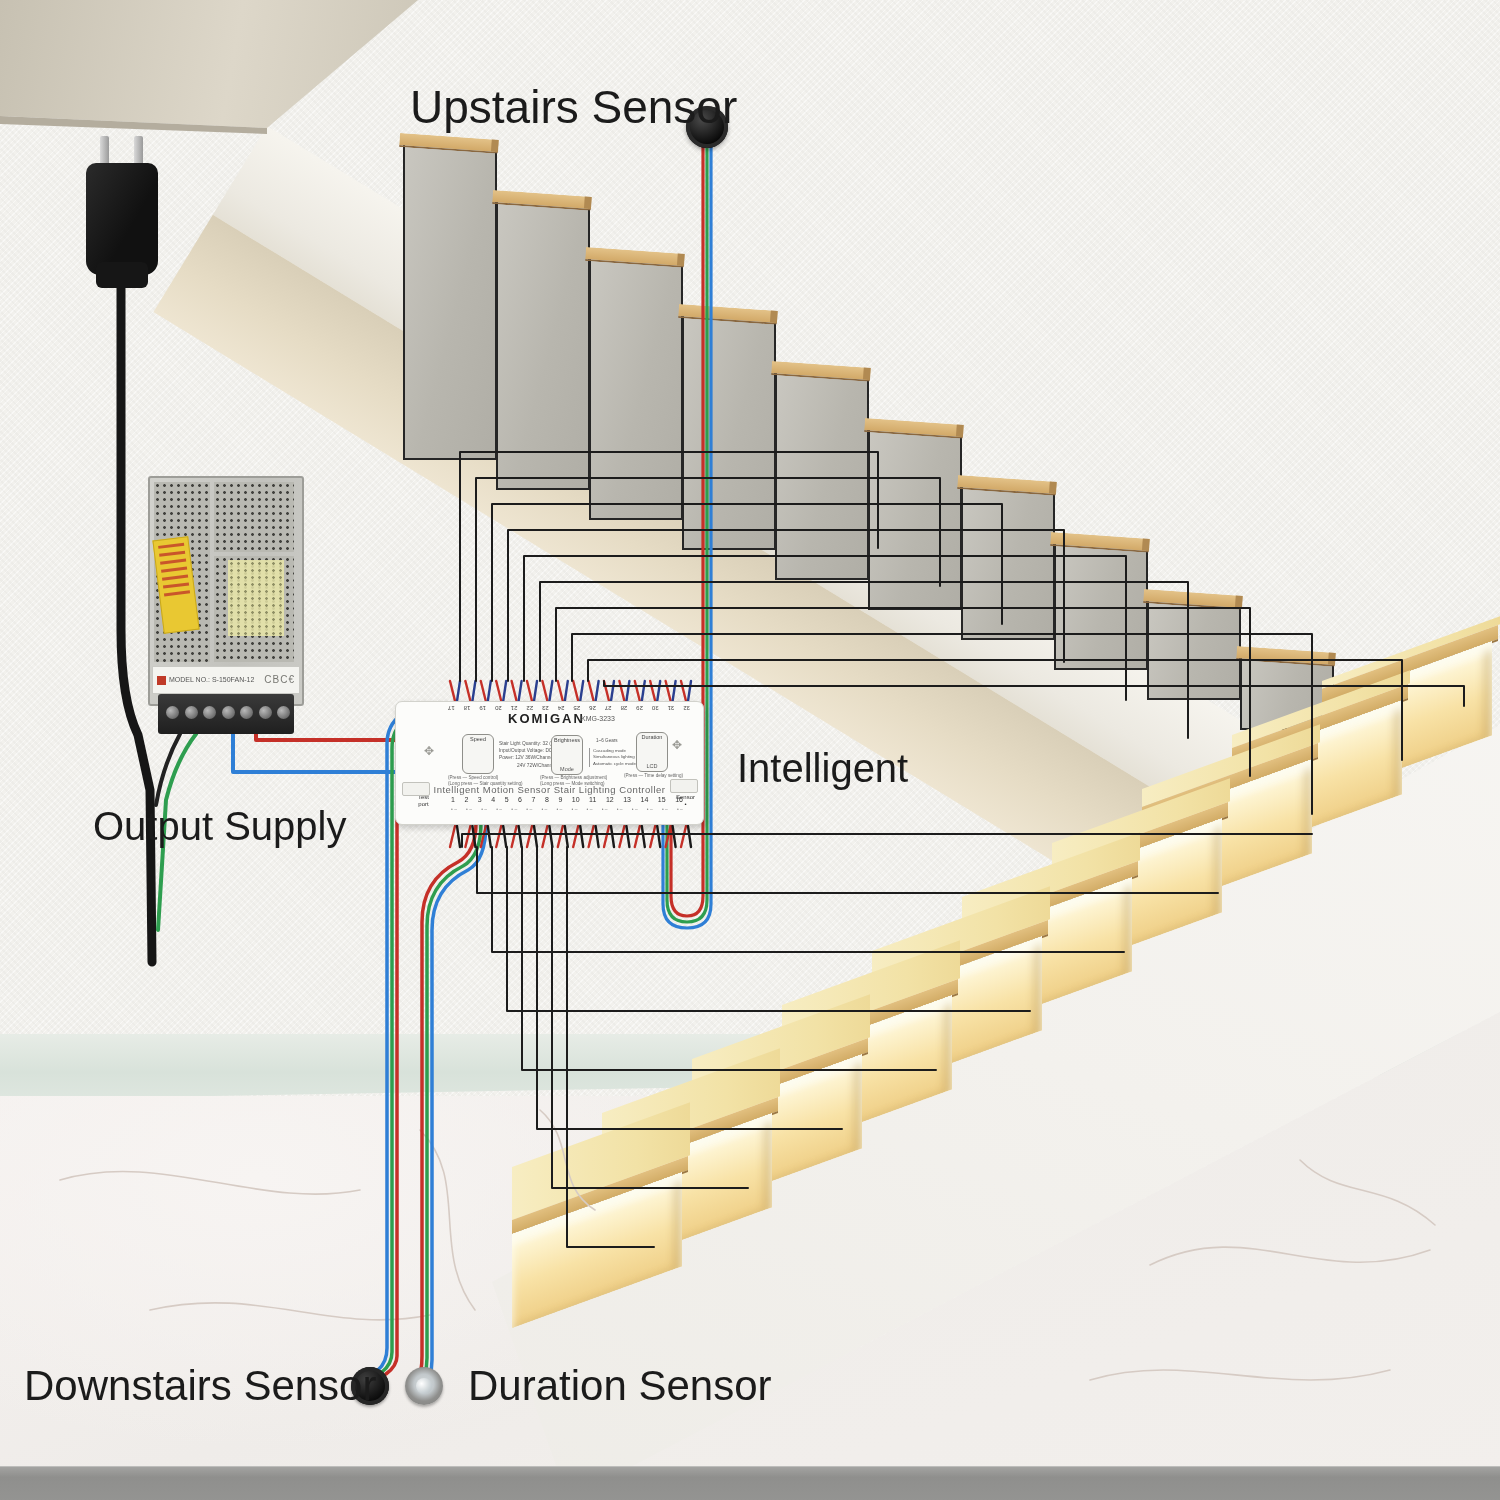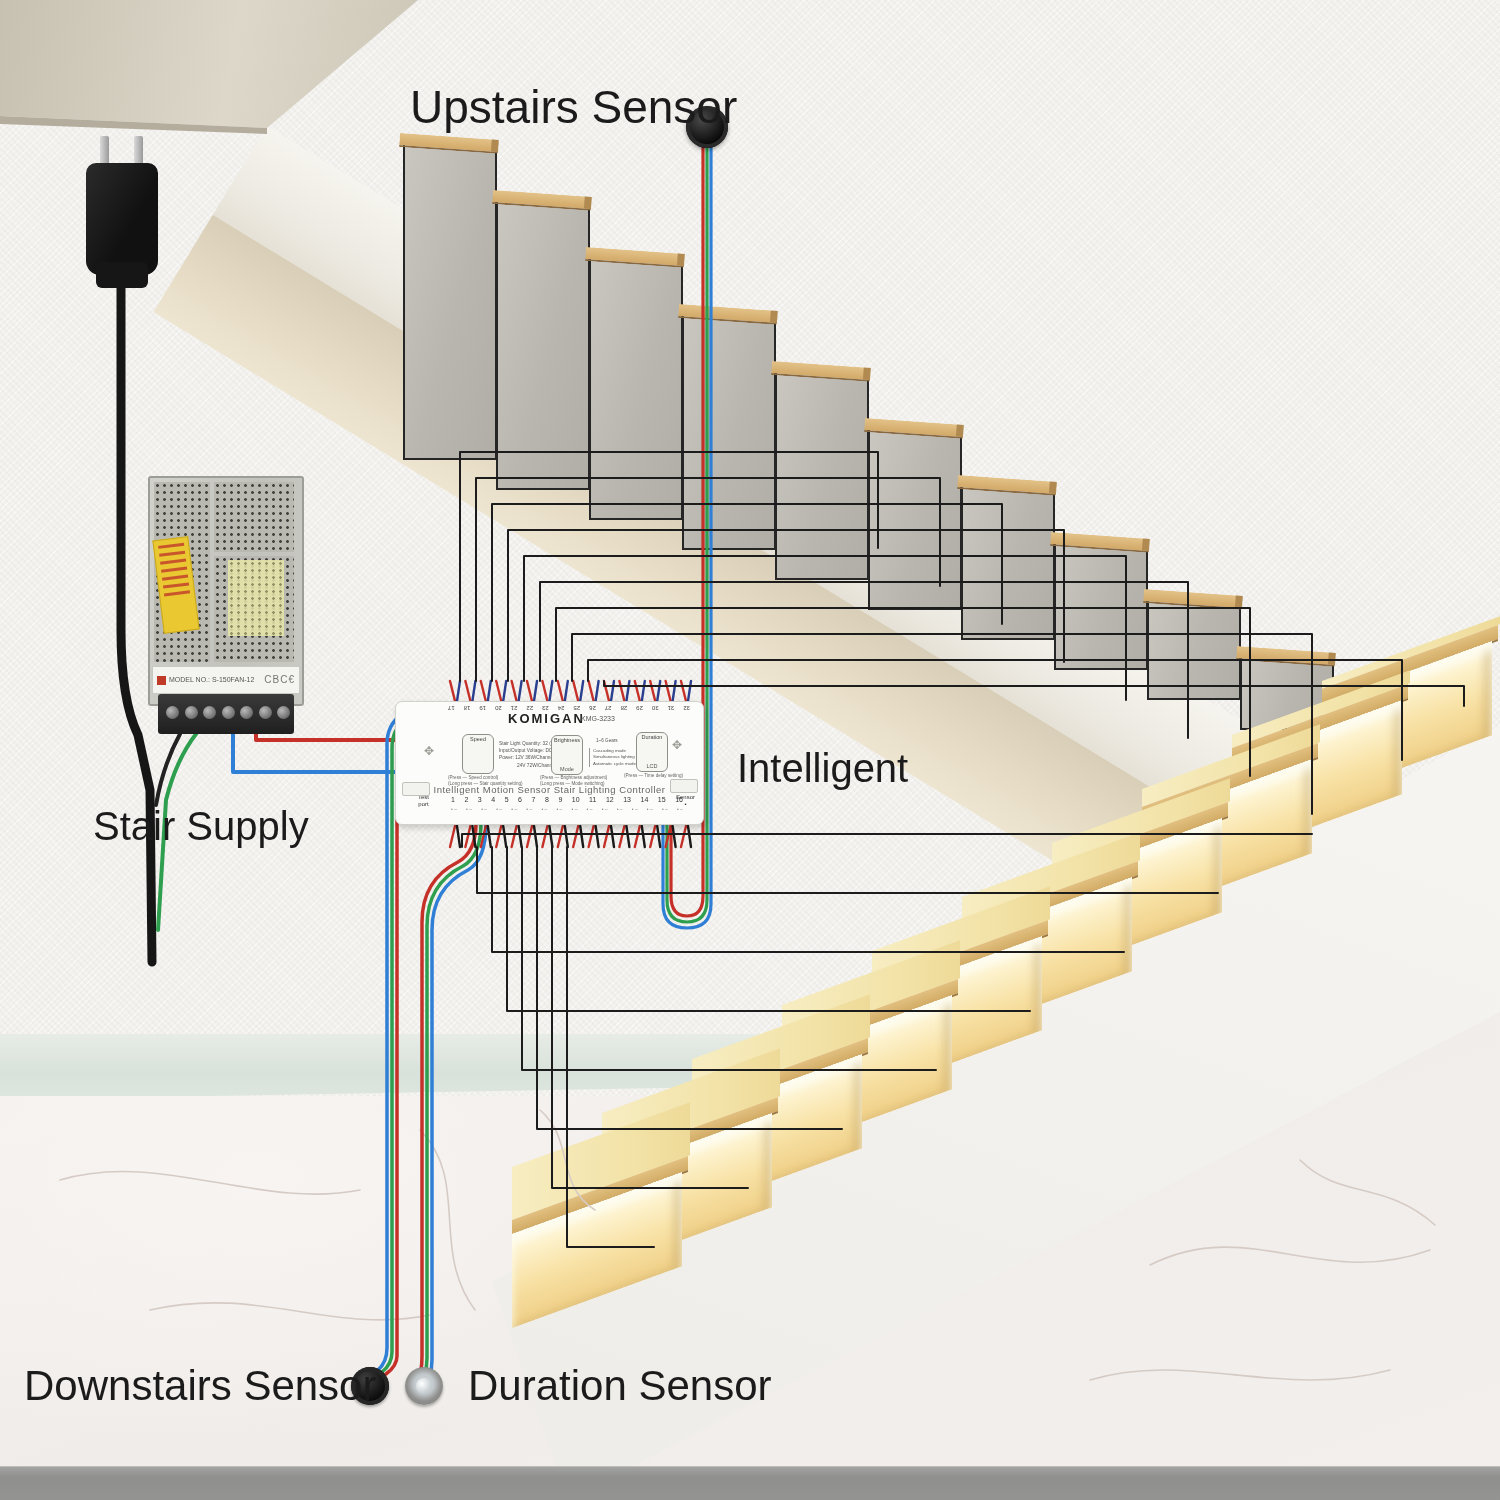--- a/index.html
+++ b/index.html
@@ -465,17 +465,17 @@
       </div>
     <div class="tag" style="left:6px;top:80px"></div>
     <div class="tag" style="left:274px;top:77px"></div>
   </div>
 
   <div class="sensor" id="sensor-up"></div>
   <div class="sensor" id="sensor-down"></div>
   <div class="sensor" id="sensor-day"></div>
 
   <div class="biglabel" id="lbl-upstairs">Upstairs Sensor</div>
-  <div class="biglabel" id="lbl-power">Stair Supply</div>
+  <div class="biglabel" id="lbl-power">Output Supply</div>
   <div class="biglabel" id="lbl-controller">Intelligent</div>
   <div class="biglabel" id="lbl-downstairs">Downstairs Sensor</div>
   <div class="biglabel" id="lbl-daylight">Duration Sensor</div>
 </div>
 
 </body></html>

